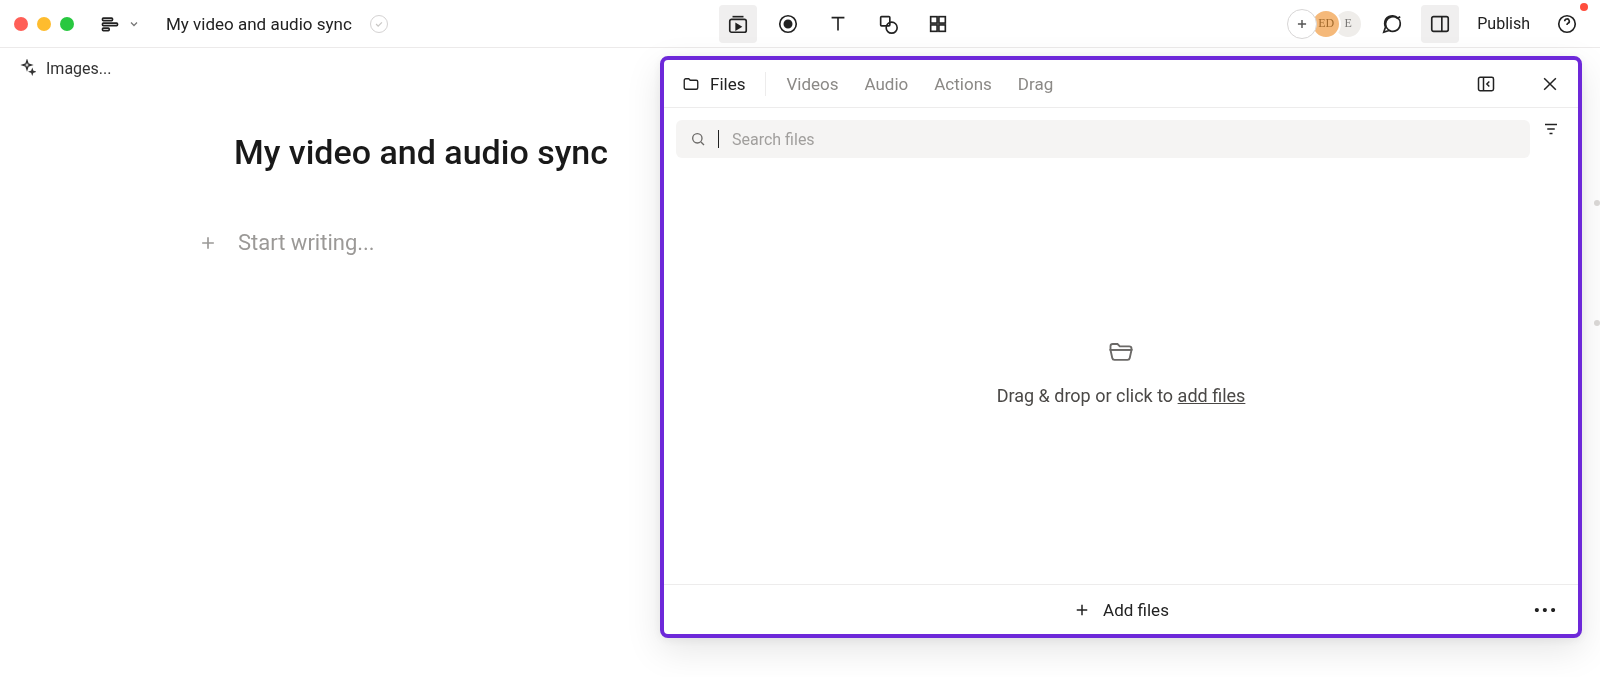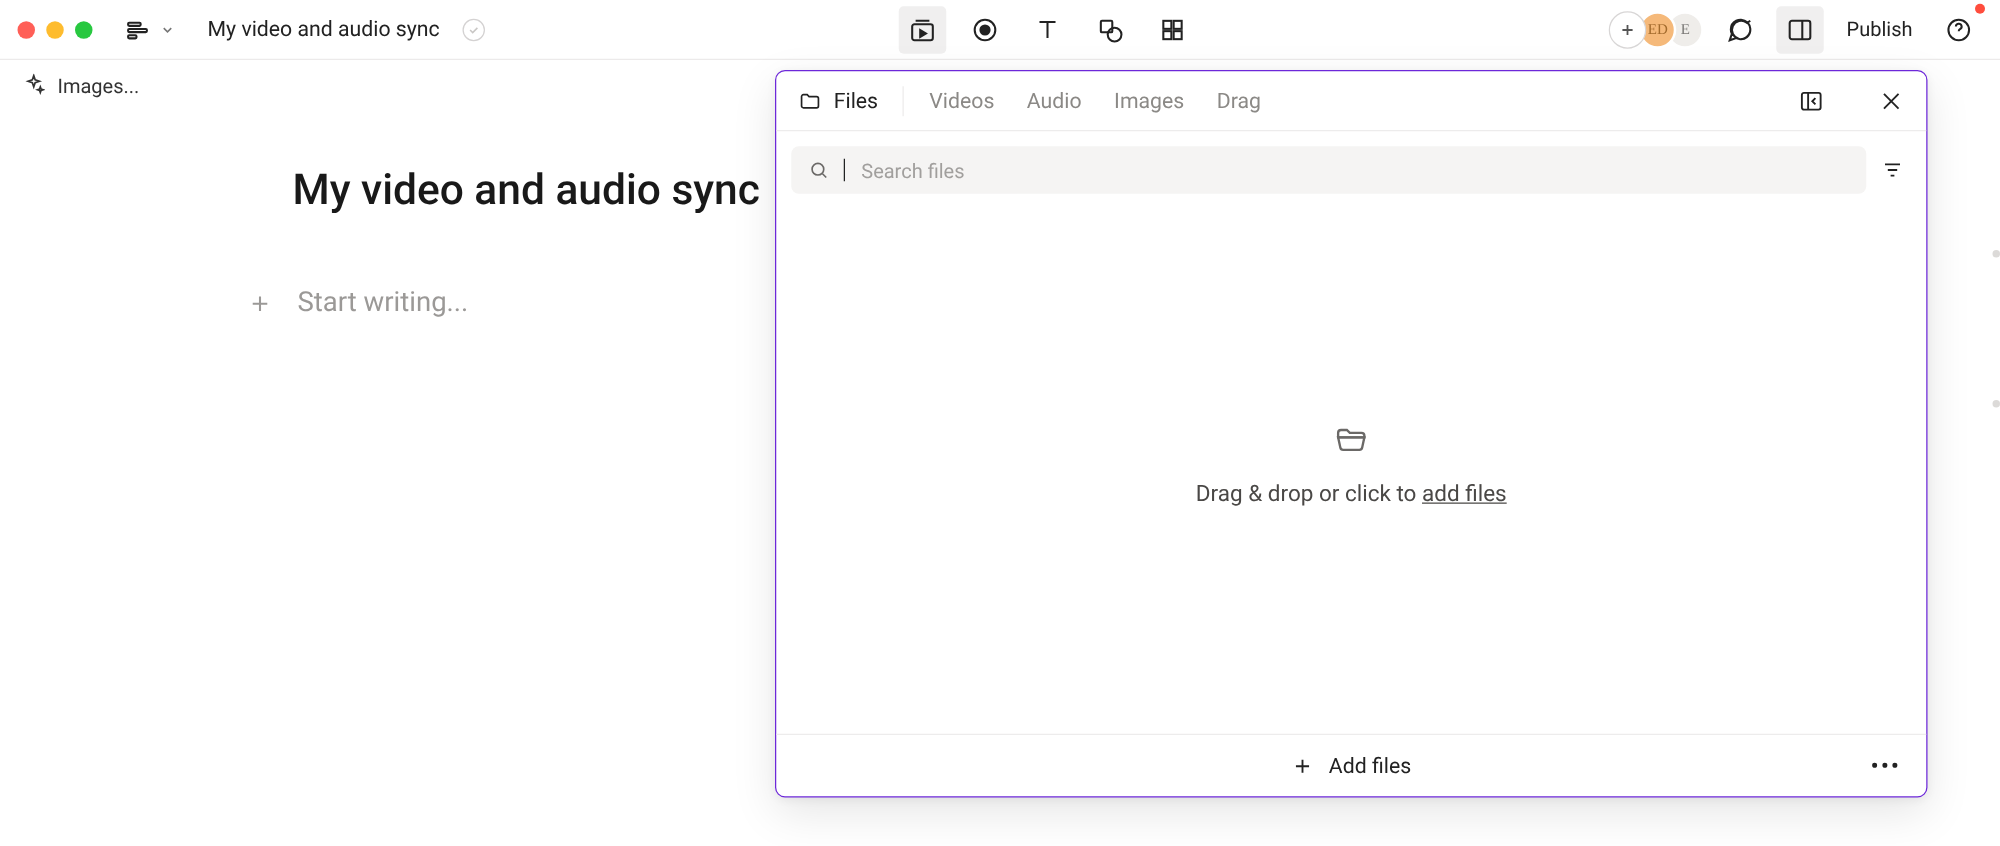--- a/index.html
+++ b/index.html
@@ -34,28 +34,28 @@
     .actions-icon { color:#333; }
 
     
     .doc-area { padding-top: 44px; padding-left: 234px; }
     .doc-title { font-size: 34px; font-weight: 500; color:#191919; }
     .start-row { display:flex; align-items:center; gap: 20px; margin-top: 58px; margin-left: -36px; }
     .plus-square { color:#9b9997; cursor:pointer; }
     .start-text { font-size:22px; color:#9b9997; }
 
     
-    .panel { position:absolute; top:56px; left:620px; width:922px; height:582px; background:#fff; border:1px solid #6d28d9; border-radius:8px; box-shadow: 0 12px 36px rgba(0,0,0,0.10), 0 2px 8px rgba(0,0,0,0.06); display:flex; flex-direction:column; }
+    .panel { position:absolute; top:56px; left:660px; width:922px; height:582px; background:#fff; border:4px solid #6d28d9; border-radius:8px; box-shadow: 0 12px 36px rgba(0,0,0,0.10), 0 2px 8px rgba(0,0,0,0.06); display:flex; flex-direction:column; }
     .panel-tabs { display:flex; align-items:center; height:48px; padding: 0 18px; gap: 26px; border-bottom:1px solid #edecec; font-size:17px; color:#8b8986; }
     .tab-item { cursor:pointer; display:flex; align-items:center; gap:10px; }
     .tab-item.active { color:#222; }
     .tab-divider { width:1px; height:24px; background:#edecec; margin:0 -6px 0 -6px; }
     .panel-tabs .grow { flex:1; }
     .panel-icon-btn { color:#333; cursor:pointer; }
-    .panel-search { display:flex; align-items:center; gap:12px; padding: 12px 18px 0 12px; }
+    .panel-search { display:flex; align-items:flex-start; gap:12px; padding: 12px 18px 0 12px; }
     .search-box { flex:1; height:38px; background:#f5f4f3; border-radius:6px; display:flex; align-items:center; padding:0 14px; gap:12px; color:#8b8986; font-size:16px; }
     .search-input { border:none; background:transparent; outline:none; font-size:16px; color:#222; flex:1; }
     .search-input::placeholder { color:#a19f9d; }
     .filter-btn { color:#222; cursor:pointer; }
     .drop-zone { flex:1; display:flex; flex-direction:column; align-items:center; justify-content:center; gap:20px; color:#4a4846; font-size:18px; }
     .drop-zone .folder-icon { color:#6b6967; }
     .drop-text .link { text-decoration: underline; cursor:pointer; }
     .panel-footer { height:50px; border-top:1px solid #edecec; display:flex; align-items:center; justify-content:center; font-size:17px; color:#222; position:relative; }
     .panel-footer .add-files { display:flex; align-items:center; gap:12px; cursor:pointer; }
     .panel-footer .more { position:absolute; right:20px; cursor:pointer; color:#222; letter-spacing:2px; font-weight:bold; }
@@ -205,21 +205,21 @@
       <span>Files</span>
     </div>
     <div class="tab-divider"></div>
     <div class="tab-item">
         <span>Videos</span>
       </div>
     <div class="tab-item">
         <span>Audio</span>
       </div>
     <div class="tab-item">
-        <span>Images</span>
+        <span>Actions</span>
       </div>
     <div class="tab-item">
         <span>Drag</span>
       </div>
     <div class="grow"></div>
     <span class="panel-icon-btn" style="margin-right:18px;">
       <svg width="20" height="20" viewBox="0 0 24 24" fill="none" stroke="#222" stroke-width="1.8">
           <rect x="3" y="4" width="18" height="16" rx="2"></rect>
           <line x1="9" y1="4" x2="9" y2="20"></line>
           <polyline points="16 9 13 12 16 15"></polyline>

